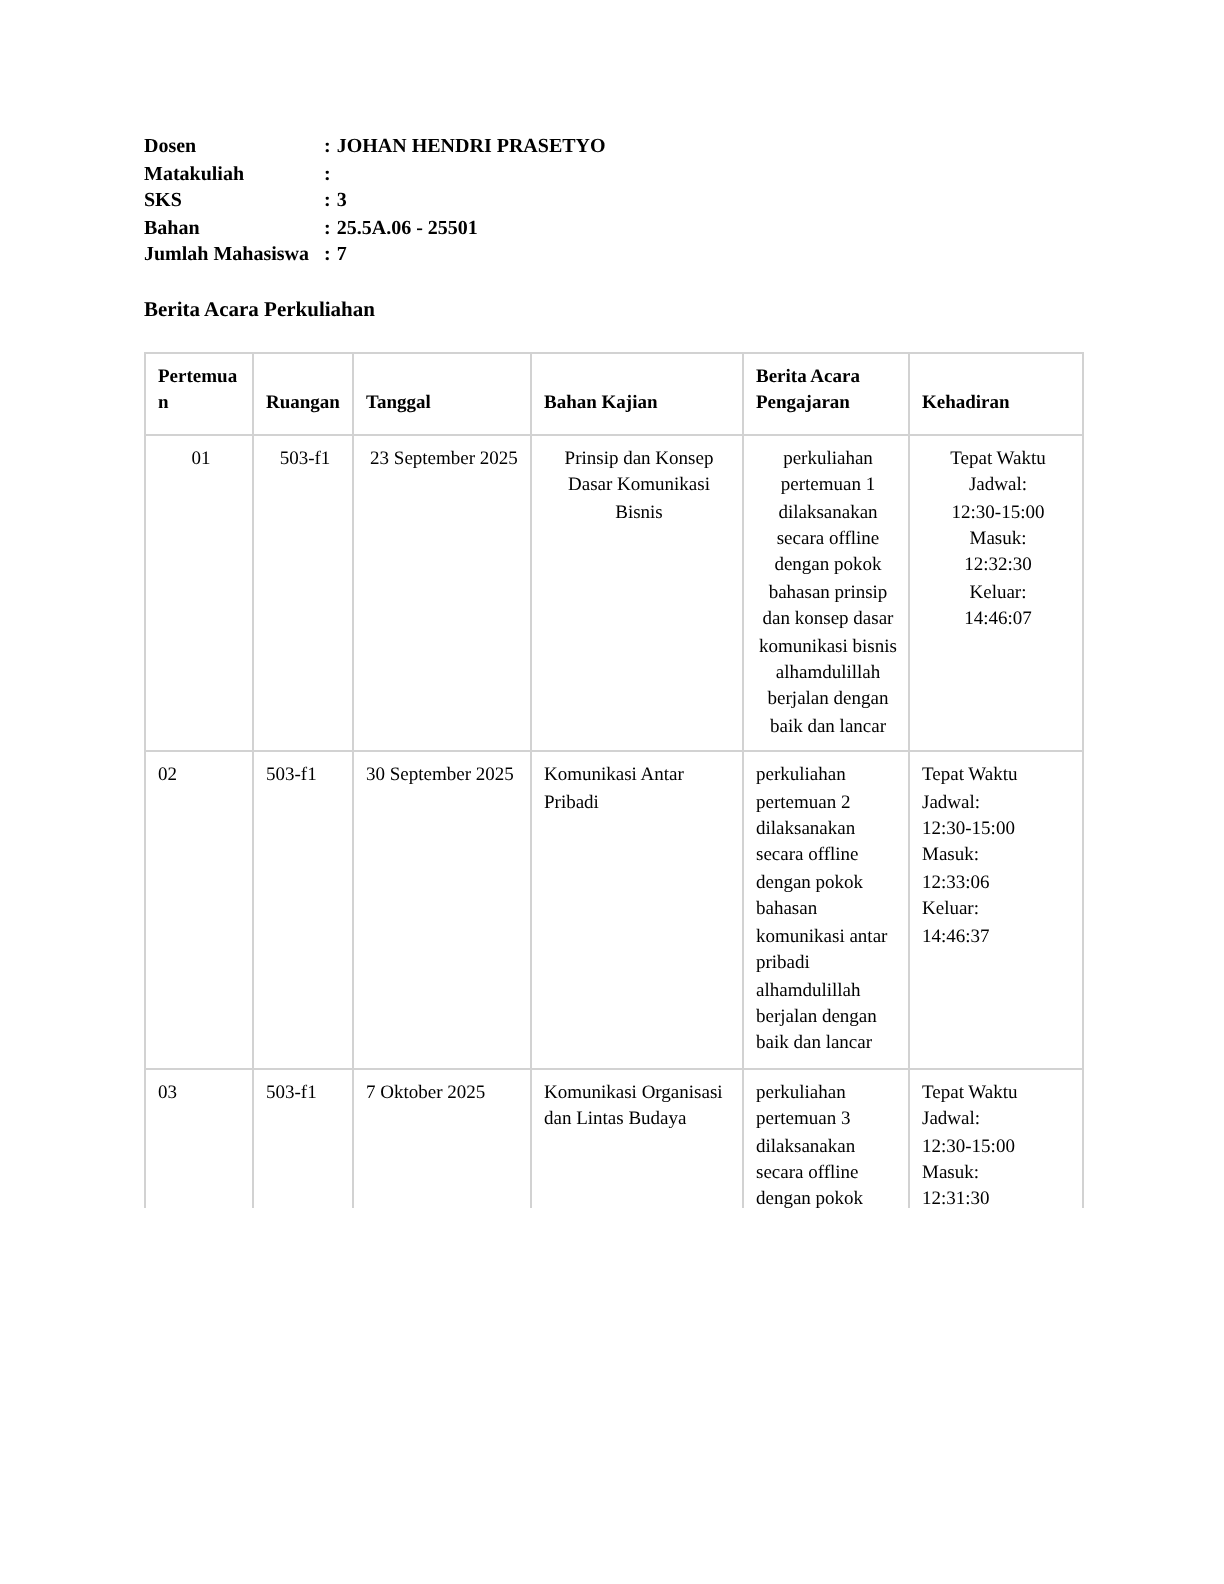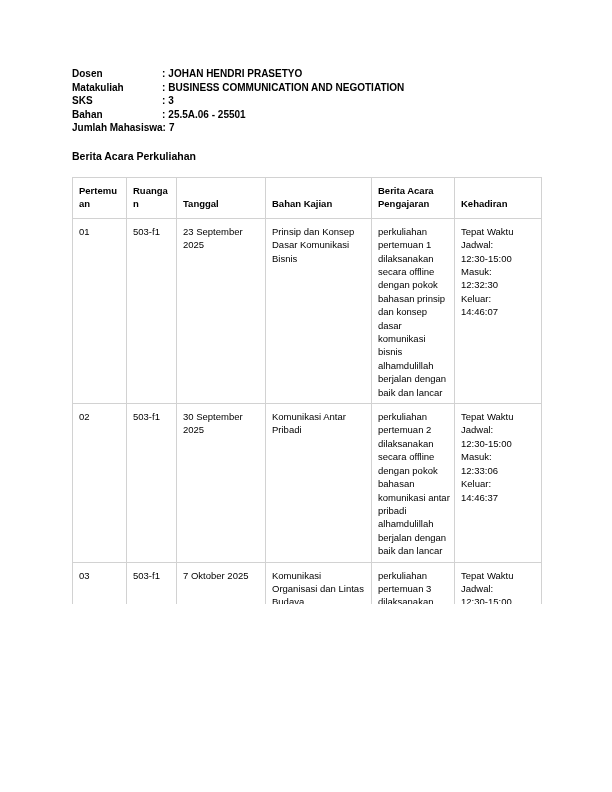--- a/index.html
+++ b/index.html
@@ -8,20 +8,21 @@
     width: 612px; height: 792px;
     font-family: "Liberation Sans", sans-serif;
     color: #000000;
     overflow: hidden;
   }
   .page {
     position: relative;
     width: 612px; height: 604px;
     background: #ffffff;
     overflow: hidden;
+    font-family: Liberation Serif, serif;
   }
   .content {
     position: absolute;
     left: 72px; top: 67px;
     width: 470px;
   }
   
   .info-block { font-weight: bold; font-size: 10px; line-height: 13.6px; }
   .info-line { display: flex; white-space: pre; }
   .info-label { min-width: 90px; flex: 0 0 auto; }
@@ -47,38 +48,38 @@
     overflow: hidden;
     margin-left: 44px;
   }
   table.schedule th {
     font-weight: bold;
     vertical-align: bottom;
     height: 33px;
     padding-bottom: 7px;
   }
   .pre { white-space: pre-line; }
-  tr.r1 td { height: 150px; }
+  tr.r1 td { height: 150px; text-align: center; }
   tr.r2 td { height: 141px; }
   tr.r3 td { height: 147px; }
   tr.r4 td { height: 20px; padding-top: 4px; }
   tr.r4 .clip { max-height: 27px; overflow: hidden; }
 </style>
 </head>
 <body>
 
 <div class="page">
   <div class="content">
 
     <div class="info-block">
       <div class="info-line">
         <span class="info-label">Dosen</span><span class="info-colon">:</span><span class="info-value">JOHAN HENDRI PRASETYO</span>
       </div>
       <div class="info-line">
-        <span class="info-label">Matakuliah</span><span class="info-colon">:</span><span class="info-value">BUSINESS COMMUNICATION AND NEGOTIATION</span>
+        <span class="info-label">Matakuliah</span><span class="info-colon">:</span>
       </div>
       <div class="info-line">
         <span class="info-label">SKS</span><span class="info-colon">:</span><span class="info-value">3</span>
       </div>
       <div class="info-line">
         <span class="info-label">Bahan</span><span class="info-colon">:</span><span class="info-value">25.5A.06 - 25501</span>
       </div>
       <div class="info-line">
         <span class="info-label">Jumlah Mahasiswa</span><span class="info-colon">:</span><span class="info-value">7</span>
       </div>

